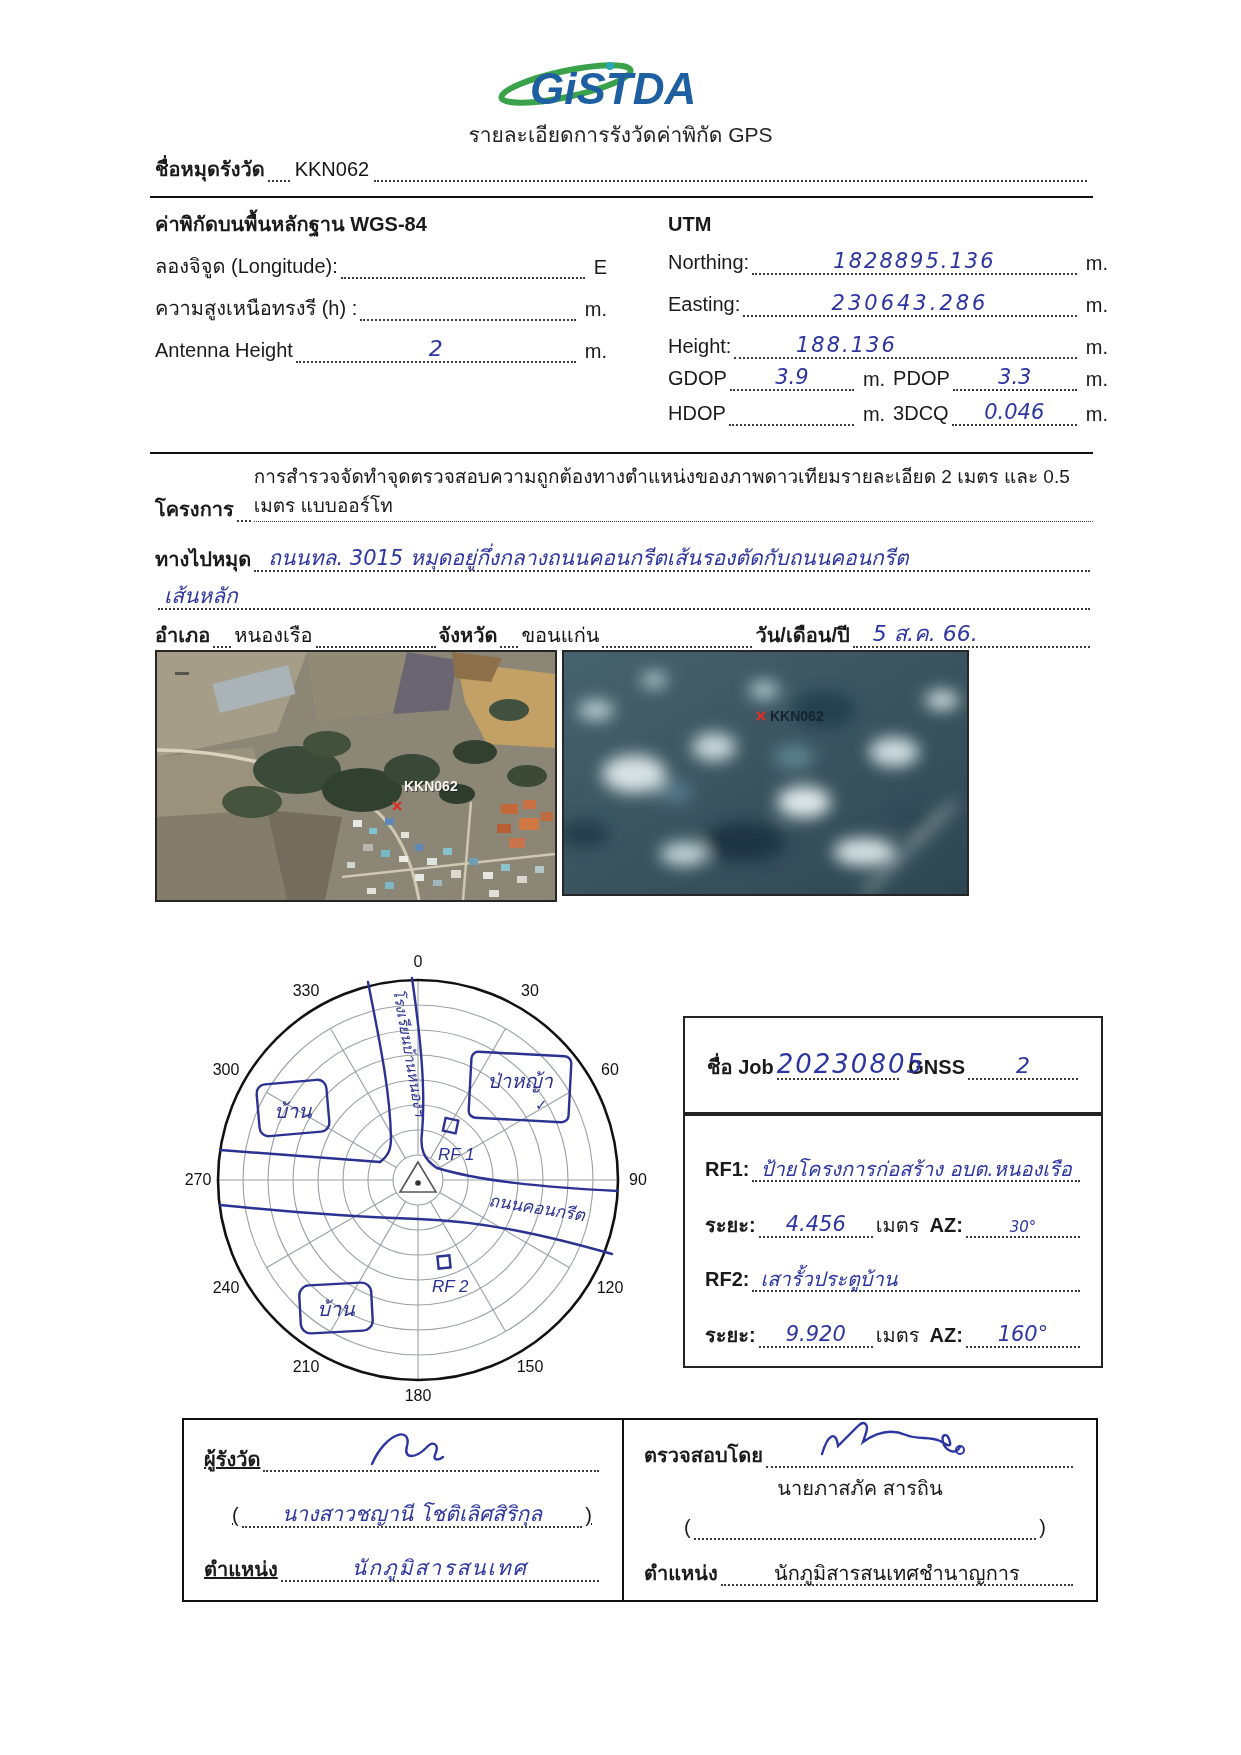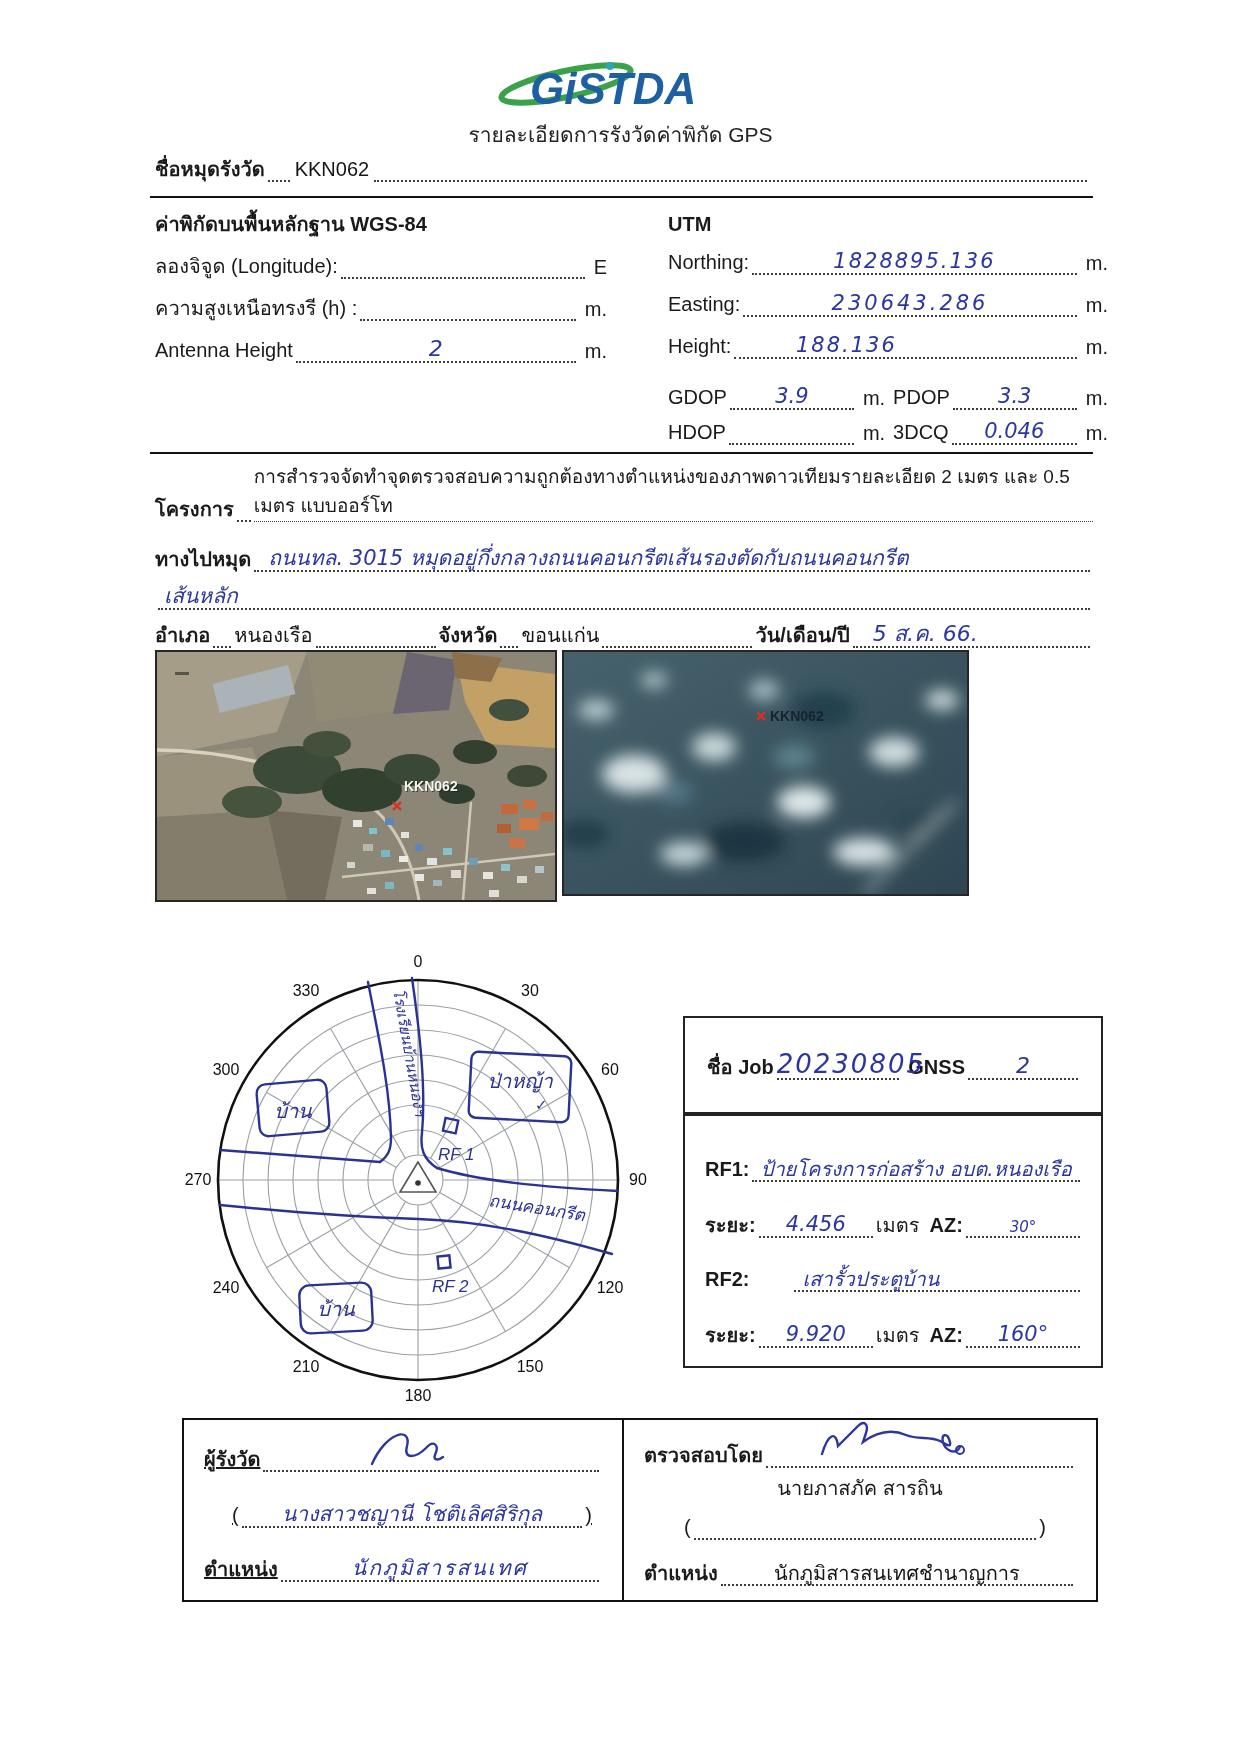--- a/index.html
+++ b/index.html
@@ -79,21 +79,21 @@
       </span>
       <span class="suffix">m.</span>
     </div>
     <div class="frow" style="margin-top:14px;">
       <span class="lbl">Height:</span>
       <span class="dots">
         <span class="hv hand" style="font-size:21px;letter-spacing:2px;text-align:left;left:18%;">188.136</span>
       </span>
       <span class="suffix">m.</span>
     </div>
-    <div class="frow" style="margin-top:23px;">
+    <div class="frow" style="margin-top:4px;">
       <span class="lbl">GDOP</span>
       <span class="dots">
         <span class="hv hand" style="font-size:21px;">3.9</span>
       </span>
       <span class="suffix">m.</span>
       <span class="lbl" style="margin-left:8px;">PDOP</span>
       <span class="dots">
         <span class="hv hand" style="font-size:21px;">3.3</span>
       </span>
       <span class="suffix">m.</span>
@@ -331,21 +331,21 @@
       <span class="lbl b">ระยะ:</span>
       <span class="dots" style="max-width:128px;">
         <span class="hv hand" style="font-size:21px;">4.456</span>
       </span>
       <span class="lbl">เมตร</span>
       <span class="lbl b" style="margin-left:10px;">AZ:</span>
       <span class="dots">
         <span class="hv hand" style="font-size:15px;">30°</span>
       </span>
     </div>
-    <div class="frow" style="margin:26px 18px 0 20px;gap:42px;">
+    <div class="frow" style="margin:26px 18px 0 20px;">
       <span class="lbl b">RF2:</span>
       <span class="dots">
         <span class="hv hand" style="font-size:20px;text-align:left;left:8px;">เสารั้วประตูบ้าน</span>
       </span>
     </div>
     <div class="frow" style="margin:28px 18px 0 20px;">
       <span class="lbl b">ระยะ:</span>
       <span class="dots" style="max-width:128px;">
         <span class="hv hand" style="font-size:21px;">9.920</span>
       </span>

